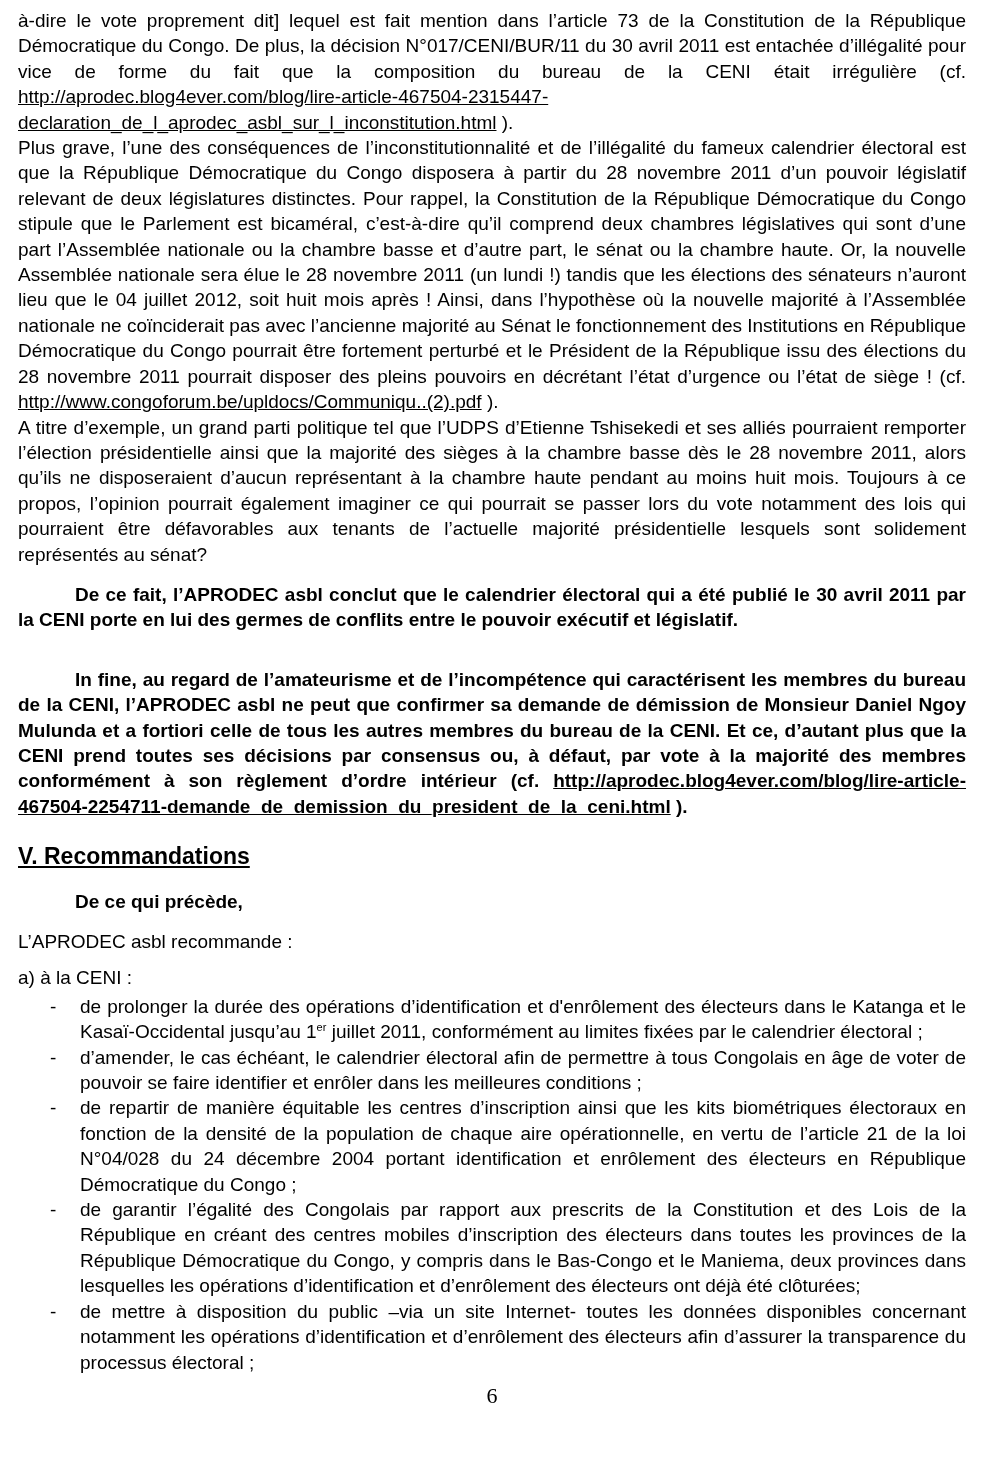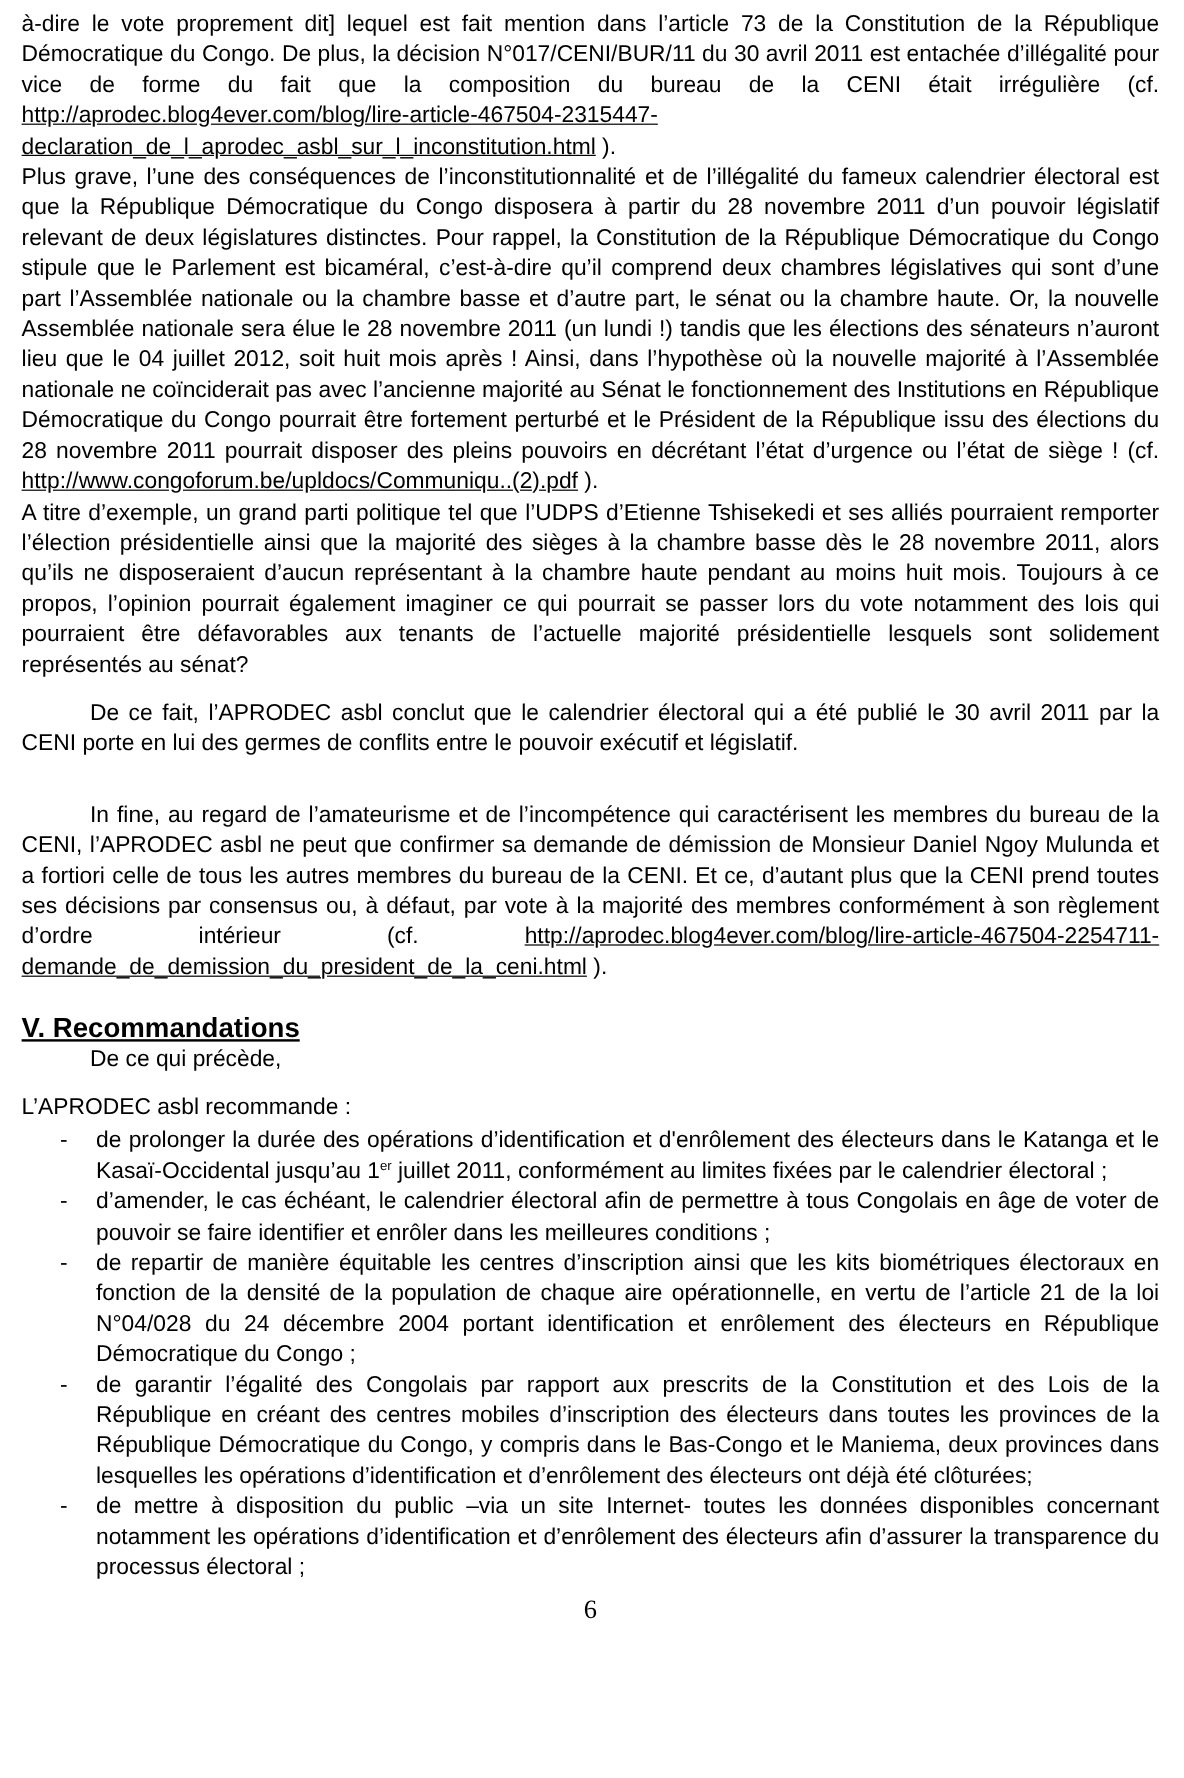--- a/index.html
+++ b/index.html
@@ -17,31 +17,31 @@
     height: 1064px;
     padding: 8px 21px 0 18px;
     position: relative;
   }
   .para {
     font-size: 19px;
     line-height: 25.4px;
     text-align: justify;
     margin: 0;
   }
-  .indent { text-indent: 57px; }
+  .indent { text-indent: 57px; font-weight: bold; }
   .mt-p4 { margin-top: 15px; }
   .mt-p5 { margin-top: 34px; }
   .heading {
     font-size: 23px;
     line-height: 25.4px;
     font-weight: bold;
     text-decoration: underline;
     margin: 25px 0 0 0;
   }
-  .mt-p6 { }
+  .mt-p6 { margin-top: 19px; }
   .mt-p7 { margin-top: 15px; }
   .mt-p8 { margin-top: 11px; }
   .doc-link {
     color: #000000;
     text-decoration: underline;
     cursor: pointer;
     word-break: normal;
   }
   .rec-list { margin-top: 3px; }
   .li {
@@ -85,20 +85,21 @@
   <p class="para indent mt-p4"><span>De ce fait, l’APRODEC asbl conclut que le calendrier électoral qui a été publié le 30 avril 2011 par la CENI porte en lui des germes de conflits entre le pouvoir exécutif et législatif.</span></p>
 
   <p class="para indent mt-p5"><span>In fine, au regard de l’amateurisme et de l’incompétence qui caractérisent les membres du bureau de la CENI, l’APRODEC asbl ne peut que confirmer sa demande de démission de Monsieur Daniel Ngoy Mulunda et a fortiori celle de tous les autres membres du bureau de la CENI.  Et ce, d’autant plus que la CENI prend toutes ses décisions par consensus ou, à défaut, par vote à la majorité des membres conformément à son règlement d’ordre intérieur (cf. </span><a class="doc-link"><span>http://aprodec.blog4ever.com/blog/lire-article-467504-2254711-</span><wbr><span>demande_de_demission_du_president_de_la_ceni.html</span></a><span> ).</span></p>
 
   <p class="heading"><span>V.  Recommandations</span></p>
 
   <p class="para indent mt-p6"><span>De ce qui précède,</span></p>
 
   <p class="para mt-p7"><span>L’APRODEC asbl recommande :</span></p>
 
+  <p class="para mt-p8"><span>a) à la CENI :</span></p>
 
   <div class="rec-list">
 
     <div class="li">
       <span class="marker">-</span>
       <div class="li-text"><span>de prolonger la durée des opérations d’identification et d'enrôlement des électeurs dans le Katanga et le Kasaï-Occidental jusqu’au 1</span><sup class="ord">er</sup><span> juillet 2011, conformément au limites fixées par le calendrier électoral ;</span></div>
     </div>
 
     <div class="li">
       <span class="marker">-</span>

